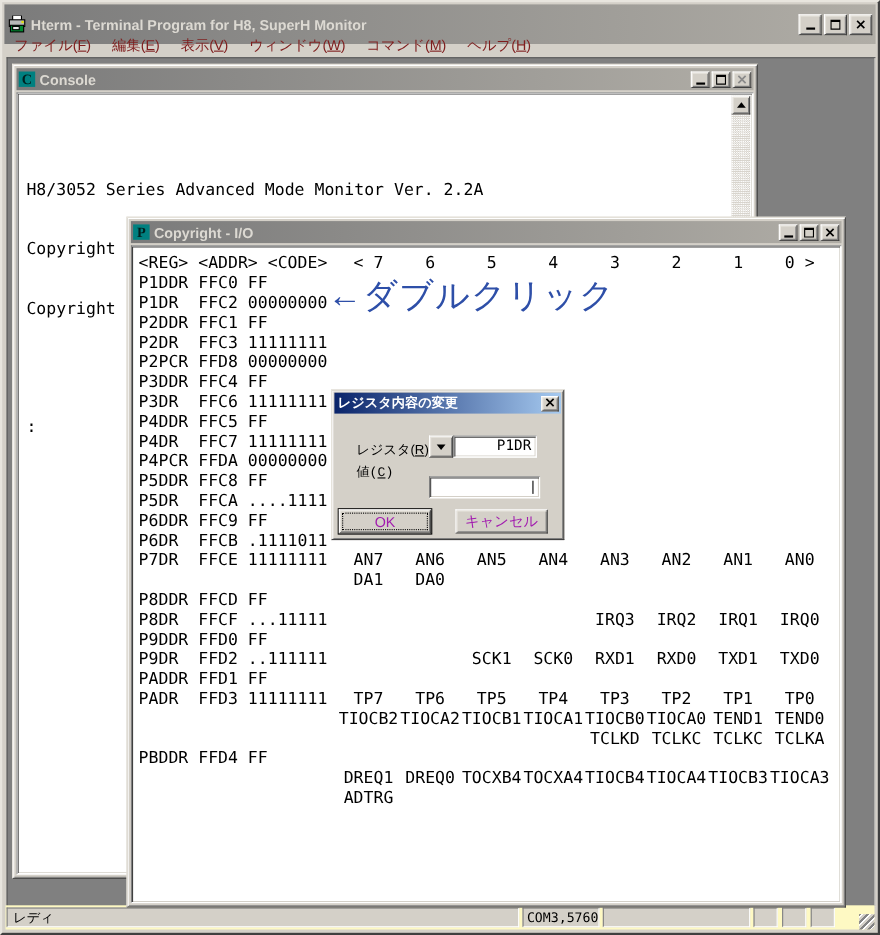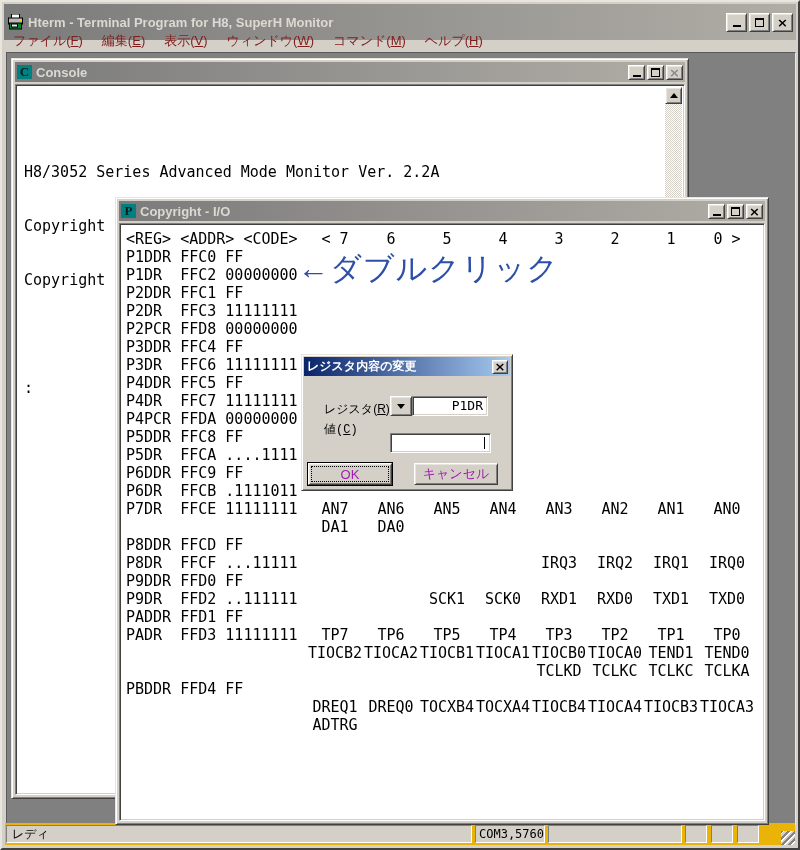--- a/index.html
+++ b/index.html
@@ -68,21 +68,21 @@
     display:flex; align-items:center; font-size:13px; color:#7f1d1d; padding-left:4px; }
   .menu-item { padding:2px 5px; margin-right:9px; white-space:nowrap; }
   .menu-item .u { text-decoration:underline; }
 
   #mdi { position:absolute; left:4px; top:50px; width:790px; height:773px;
     background:#808080;
     border:1px solid; border-color:#5a5a5a #e8e5de #e8e5de #5a5a5a; }
 
   
   #statusbar { position:absolute; left:3px; right:3px; bottom:3px; height:22px;
-    background:#eab308; font-size:12px; color:#000; }
+    background:#fef9c3; font-size:12px; color:#000; }
   .sb-panel { position:absolute; top:2px; height:18px; background:#d4d0c8;
     display:flex; align-items:center; padding:0 5px; white-space:nowrap; overflow:hidden; }
   #sb-ready { left:1px; width:466px; }
   #sb-com   { left:470px; width:70px; font-size:12px; padding:0 3px; }
   #sb-blank { left:543px; width:134px; }
   #sb-s1 { left:680px; width:22px; }
   #sb-s2 { left:706px; width:22px; }
   #sb-s3 { left:732px; width:22px; }
   #sb-grip { position:absolute; right:0; bottom:0; width:14px; height:14px;
     background:repeating-linear-gradient(-45deg,#d4d0c8 0 2px,#ffffff 2px 3px,#838383 3px 5px); }

